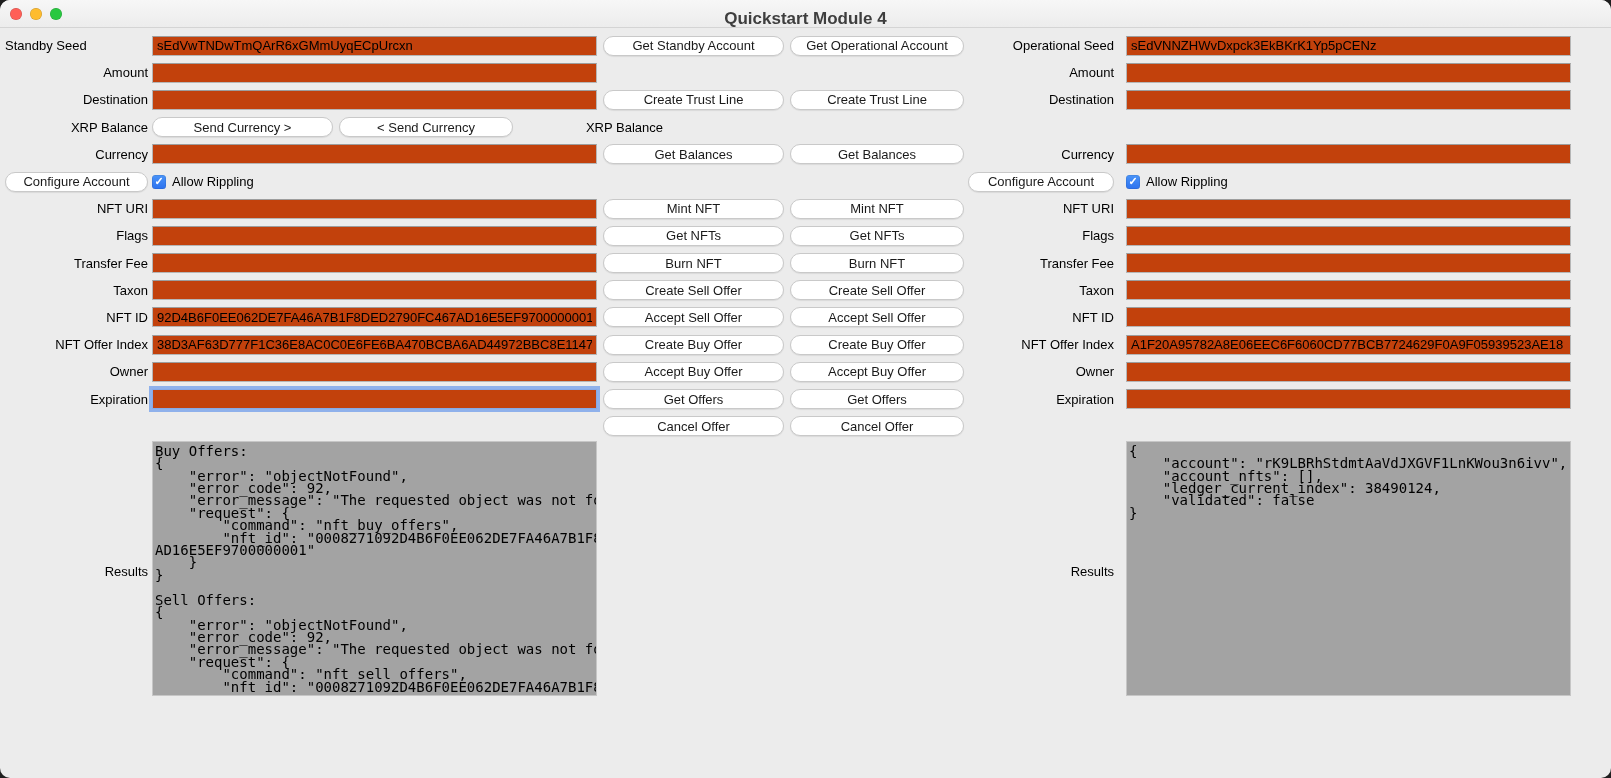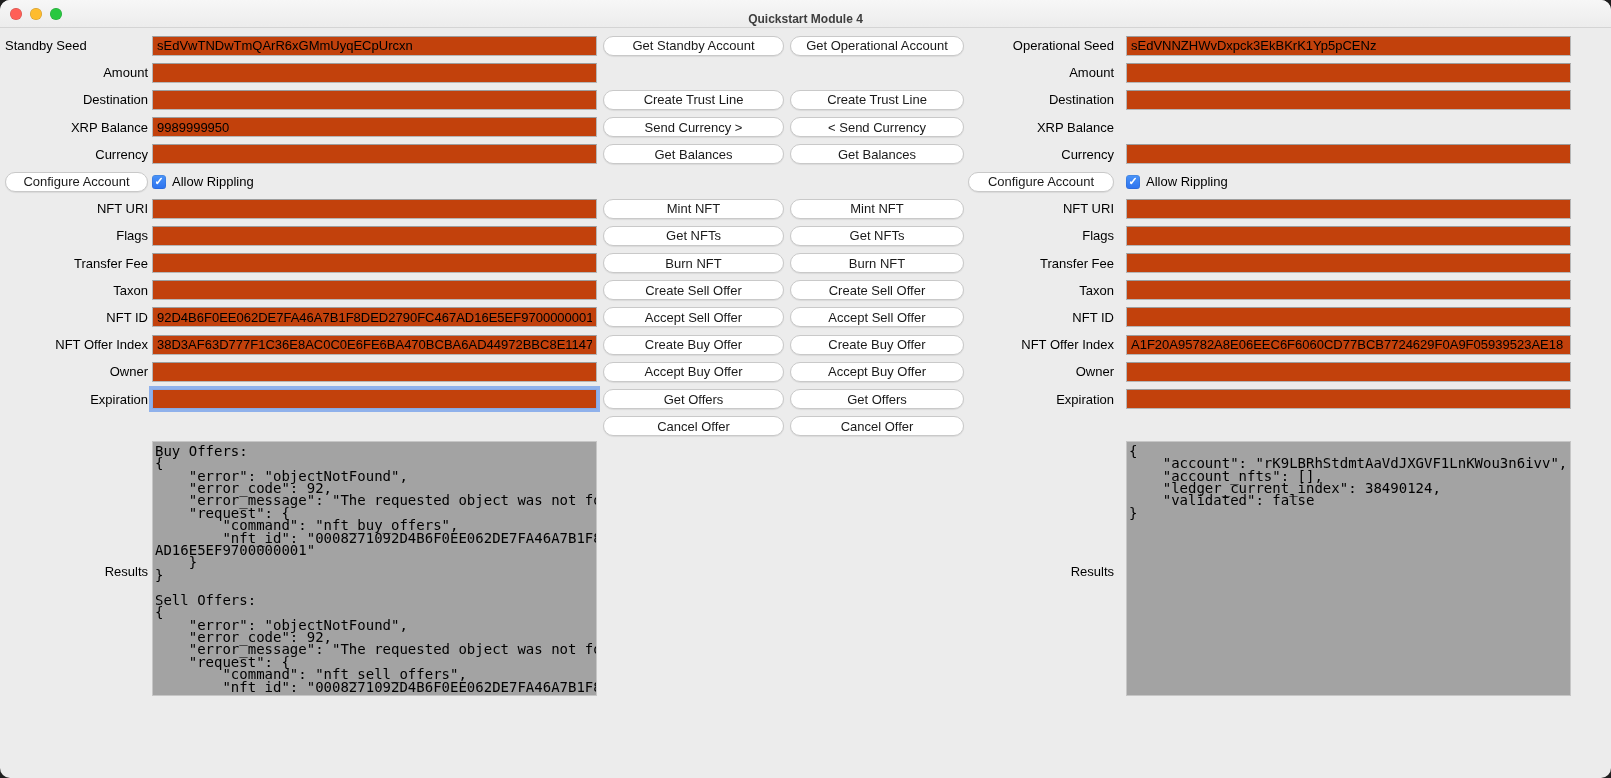--- a/index.html
+++ b/index.html
@@ -38,21 +38,21 @@
   .light {
     width: 12px; height: 12px;
     border-radius: 50%;
     box-shadow: inset 0 0 0 0.5px rgba(0,0,0,0.2);
     cursor: default;
   }
   .light.red    { background: #ff5f57; }
   .light.yellow { background: #febc2e; }
   .light.green  { background: #28c840; }
   .title {
-    font-size: 12px;
+    font-size: 17px;
     font-weight: bold;
     color: #3e3e3e;
     margin-top: 11px;
   }
 
   
   .content {
     padding: 4px 5px 0 5px;
   }
   .row {
@@ -199,23 +199,20 @@
       <div class="c3"><button class="btn">Create Trust Line</button></div>
       <div class="c4"><button class="btn">Create Trust Line</button></div>
       <div class="c5 label">Destination</div>
       <div class="c6">
           <input class="entry" value="" style="">
         </div>
     </div>
 
     <div class="row">
       <div class="c1 label">XRP Balance</div>
-      <div class="c2">
-          <input class="entry" value="9989999950" style="">
-        </div>
       <div class="c3"><button class="btn">Send Currency &gt;</button></div>
       <div class="c4"><button class="btn">&lt; Send Currency</button></div>
       <div class="c5 label">XRP Balance</div>
     </div>
 
     <div class="row">
       <div class="c1 label">Currency</div>
       <div class="c2">
           <input class="entry" value="" style="">
         </div>

